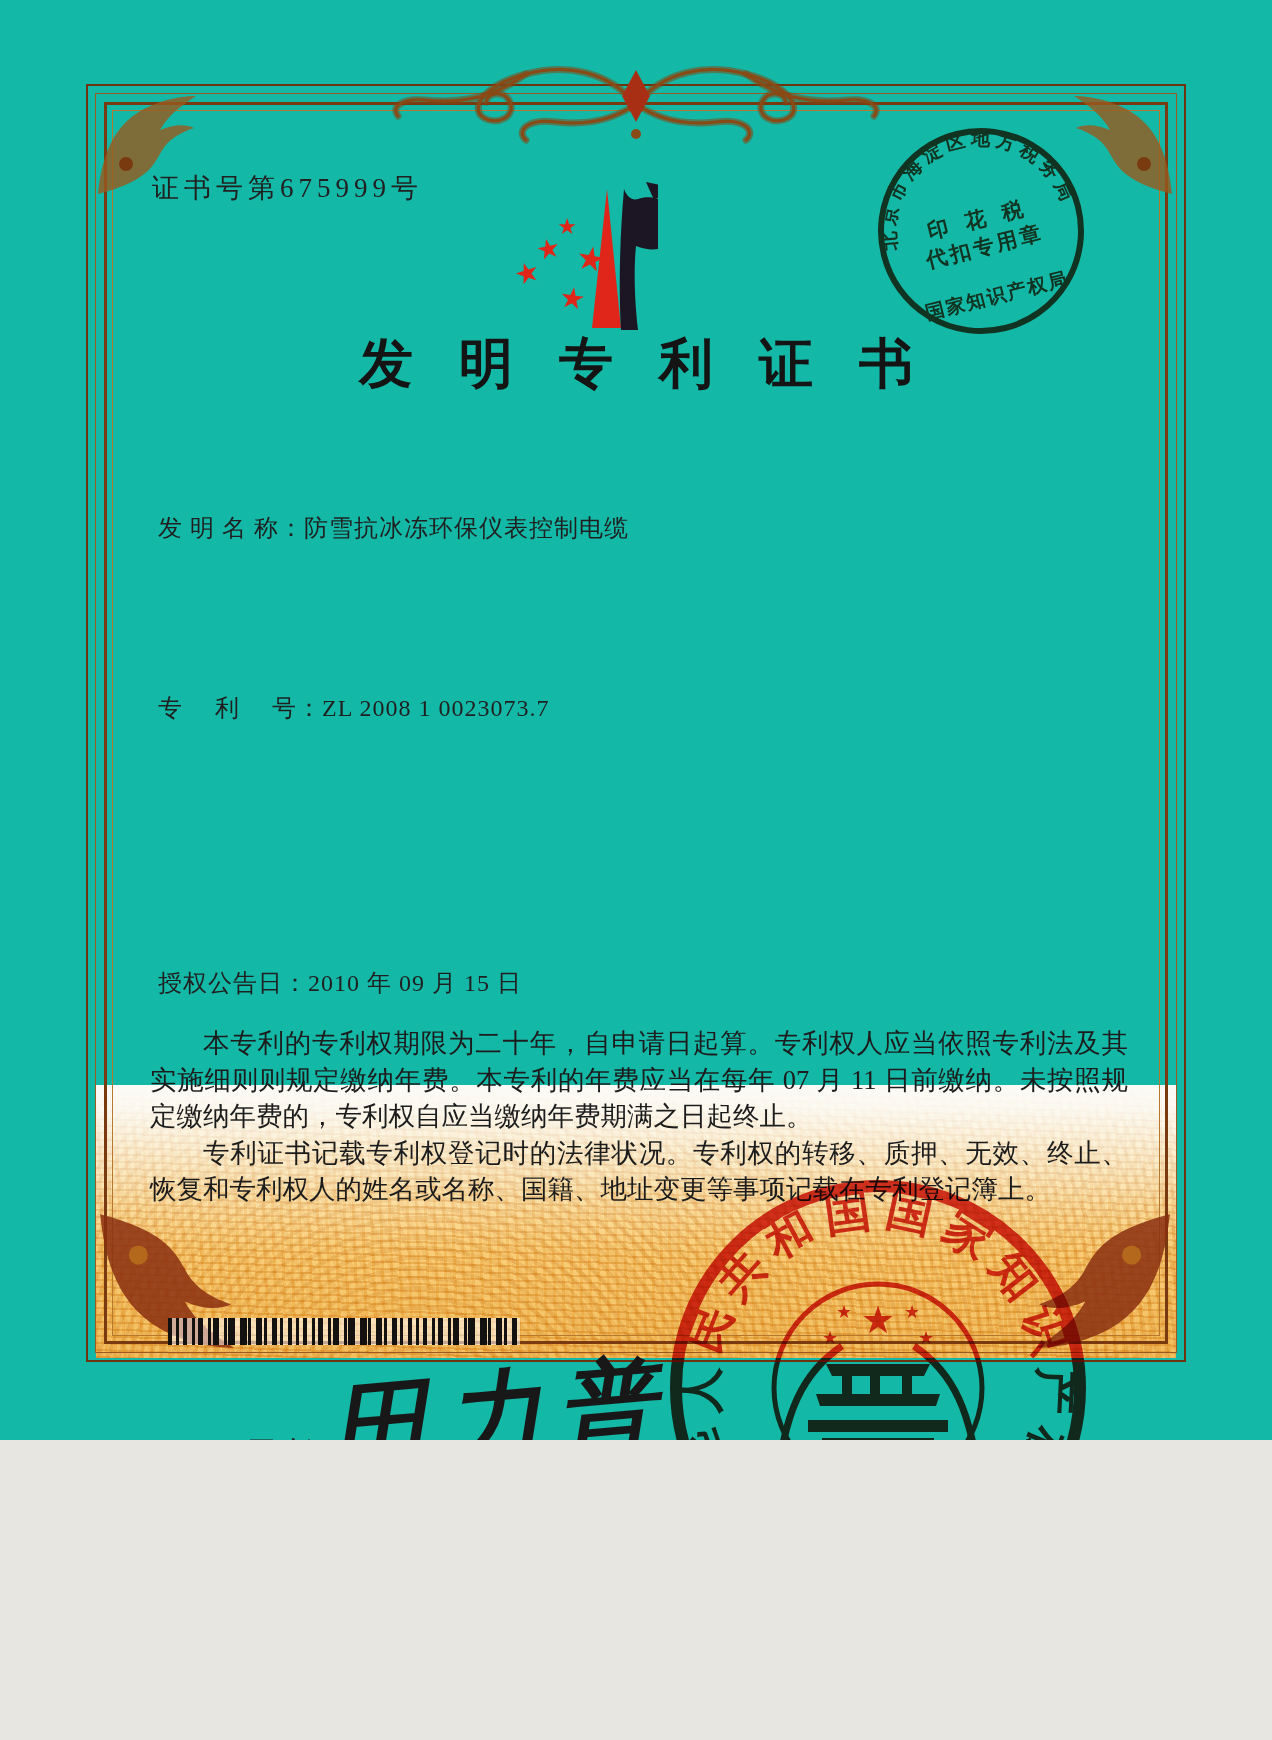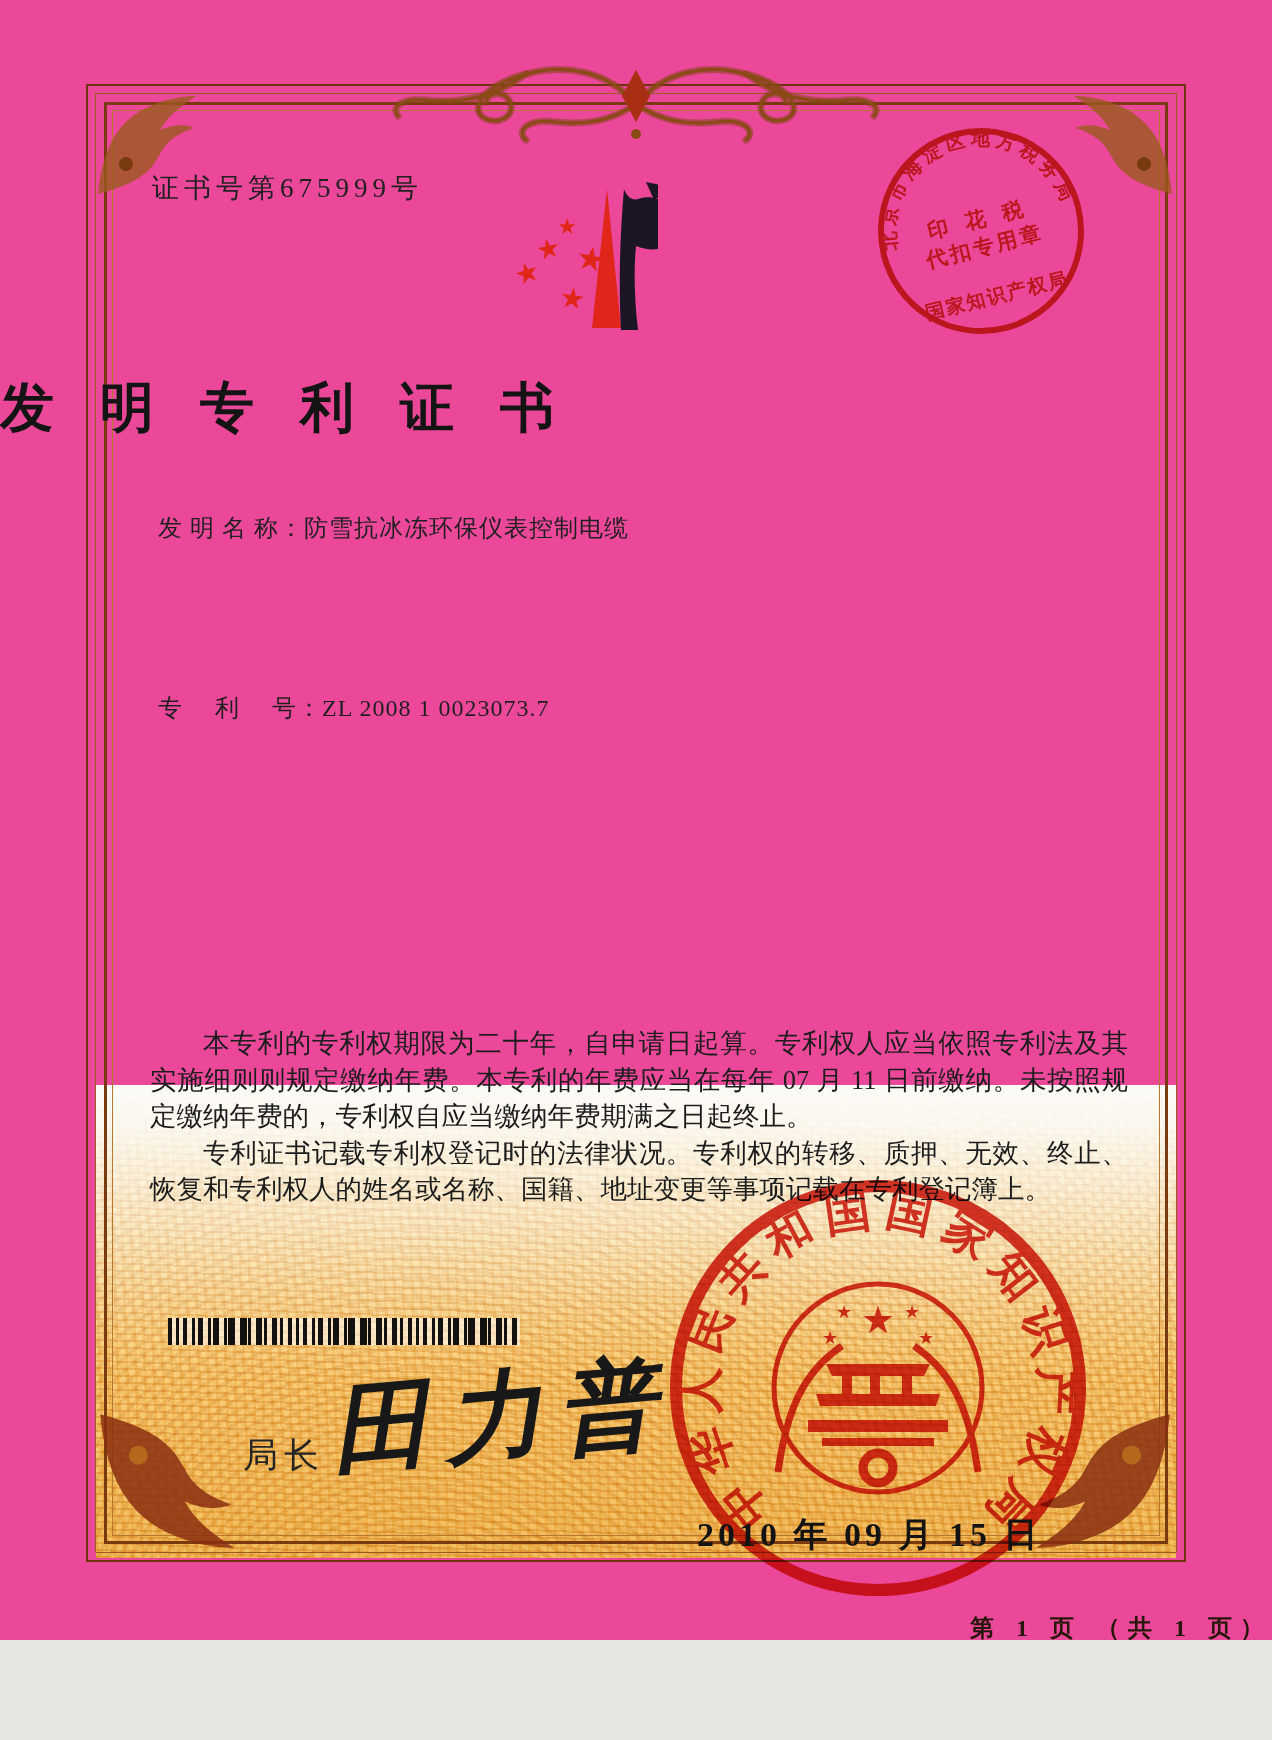--- a/index.html
+++ b/index.html
@@ -1,18 +1,18 @@
 <!DOCTYPE html>
 <html><head>
 <meta charset="utf-8">
 <style>
   html,body{margin:0;padding:0;background:#e8e6e0;}
   #page{
-    position:relative;width:1272px;height:1640px;margin:0 auto;
-    background:#ec4899;overflow:hidden;
+    position:relative;width:1272px;height:1440px;margin:0 auto;
+    background:#14b8a6;overflow:hidden;
     font-family:"Liberation Serif","DejaVu Serif",serif;color:#1d1d1d;
   }
   
   .goldzone{
     position:absolute;left:96px;right:96px;top:1085px;bottom:82px;z-index:1;
     background:
       linear-gradient(to bottom,#fcfbf7 0%,rgba(252,251,247,.92) 8%,rgba(252,251,247,.55) 26%,rgba(252,251,247,.18) 46%,rgba(252,251,247,0) 62%),
       repeating-linear-gradient(2deg,rgba(205,115,15,.28) 0 2px,rgba(255,234,170,.10) 2px 7px),
       repeating-linear-gradient(88deg,rgba(226,146,38,.25) 0 3px,rgba(255,242,196,.10) 3px 9px),
       repeating-radial-gradient(circle at 30% 130%,rgba(198,108,8,.22) 0 4px,rgba(255,214,126,.10) 4px 10px),
@@ -23,21 +23,21 @@
   .frame{position:absolute;z-index:2;pointer-events:none;}
   .frame.outer{inset:84px 86px 78px 86px;border:2px solid #6e3310;}
   .frame.mid{inset:93px 95px 87px 95px;border:1px solid #9c5a1e;}
   .frame.thick{inset:102px 104px 96px 104px;border:3px solid #7a3a10;}
   .frame.fine{inset:110px 112px 104px 112px;border:1px solid #b5782e;}
   .ornament{position:absolute;z-index:3;pointer-events:none;}
   
   .certno{position:absolute;left:152px;top:170px;z-index:4;font-size:27px;letter-spacing:5px;color:#202020;}
   .logo{position:absolute;left:468px;top:156px;z-index:4;}
   .taxstamp{position:absolute;left:866px;top:116px;z-index:5;transform:rotate(-14deg);opacity:.93;mix-blend-mode:multiply;}
-  .title{position:absolute;left:0;right:0;top:328px;z-index:4;display:flex;justify-content:flex-start;margin-top:44px;}
+  .title{position:absolute;left:0;right:0;top:328px;z-index:4;display:flex;justify-content:center;}
   .title span{font-size:54px;font-weight:bold;letter-spacing:46px;margin-right:-46px;color:#141414;}
   
   .field{position:absolute;left:158px;z-index:4;font-size:24px;letter-spacing:1px;color:#1f1f1f;white-space:nowrap;}
   .f0{top:512px}.f1{top:602px}.f2{top:692px}.f3{top:782px}.f4{top:872px}.f5{top:967px}
   
   .paras{position:absolute;left:150px;top:1025px;width:978px;z-index:4;}
   .paras p{margin:0;font-size:26.5px;line-height:36.5px;text-align:justify;text-indent:2em;color:#1c1c1c;}
   
   .barcode{
     position:absolute;left:168px;top:1318px;width:352px;height:27px;z-index:4;
@@ -143,20 +143,21 @@
     <text x="115" y="138" text-anchor="middle" font-size="21" letter-spacing="3" fill="#c63a22" font-weight="700">代扣专用章</text>
     <text x="115" y="188" text-anchor="middle" font-size="19" letter-spacing="2" fill="#c63a22" font-weight="700">国家知识产权局</text>
   </svg>
 
   <div class="title">
     <span>发明专利证书</span>
   </div>
 
   <div class="field f0"><span>发 明 名 称：</span><span>防雪抗冰冻环保仪表控制电缆</span></div>
   <div class="field f2"><span>专　 利　 号：</span><span>ZL 2008 1 0023073.7</span></div>
+  <div class="field f5"><span>授权公告日：</span><span>2010 年 09 月 15 日</span></div>
 
   <div class="paras">
     <p>本专利的专利权期限为二十年，自申请日起算。专利权人应当依照专利法及其实施细则则规定缴纳年费。本专利的年费应当在每年 07 月 11 日前缴纳。未按照规定缴纳年费的，专利权自应当缴纳年费期满之日起终止。</p>
     <p>专利证书记载专利权登记时的法律状况。专利权的转移、质押、无效、终止、恢复和专利权人的姓名或名称、国籍、地址变更等事项记载在专利登记簿上。</p>
   </div>
 
   <div class="barcode"></div>
 
   <div class="director">局长</div>
   <div class="signature">田力普</div>

